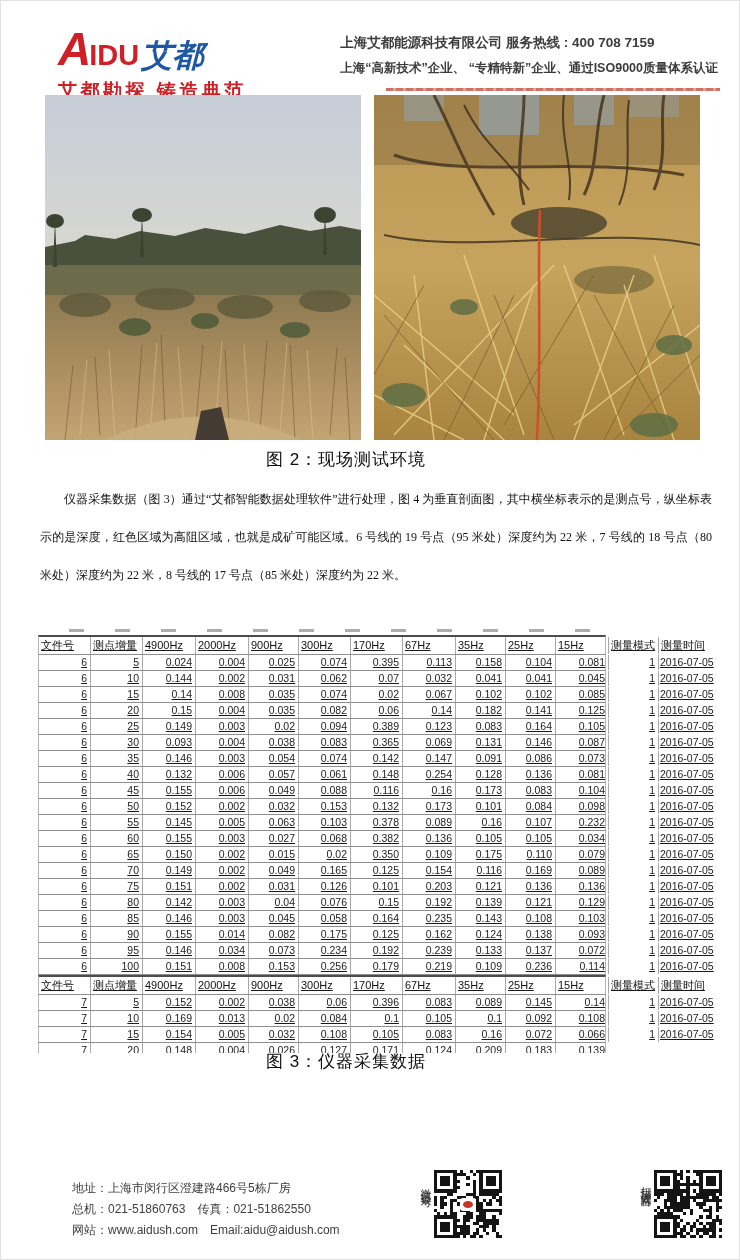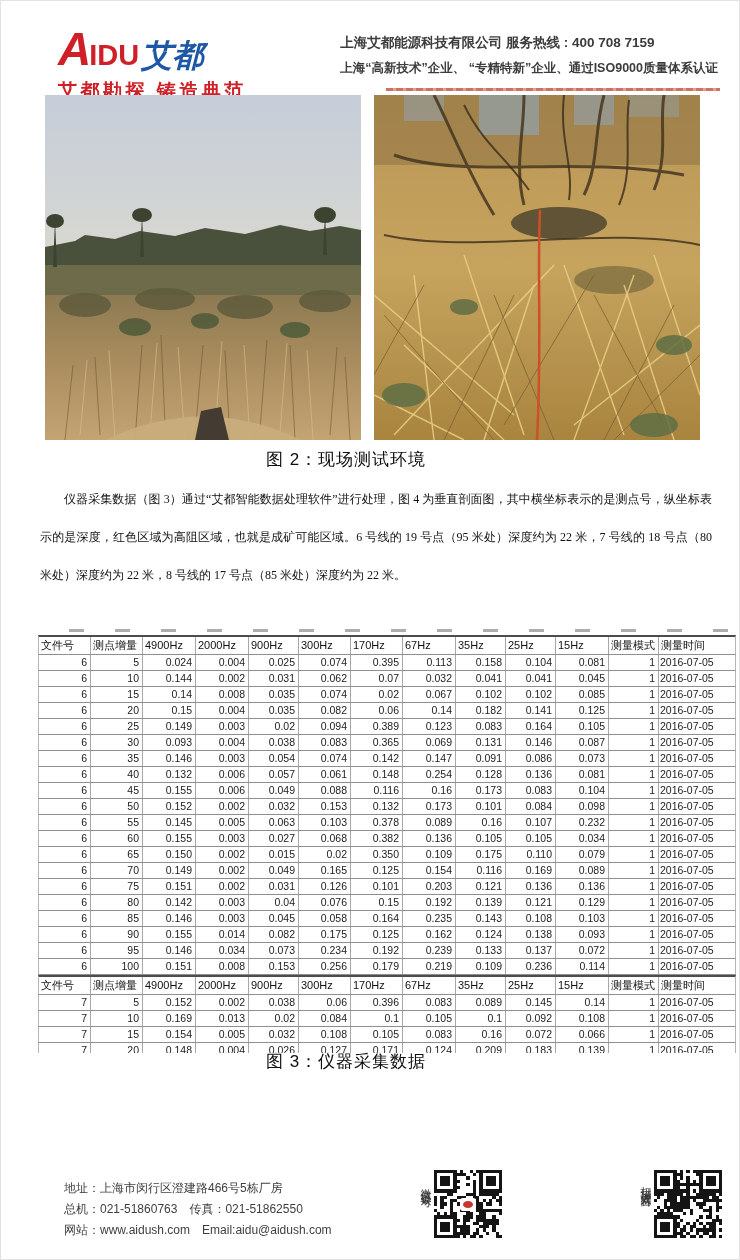--- a/index.html
+++ b/index.html
@@ -30,37 +30,37 @@
   .caption{position:absolute;left:0;width:692px;text-align:center;font-size:17px;color:#0e0e0e;
            font-family:"Liberation Sans",sans-serif;letter-spacing:1px;}
   .caption-2{top:448px;}
   .caption-3{top:1050px;}
   .body-text{
     position:absolute;left:40px;top:480px;width:672px;margin:0;
     font-family:"Liberation Serif",serif;font-size:12px;line-height:38px;
     text-align:justify;text-indent:2em;color:#121212;
   }
   
-  .table-wrap{position:absolute;left:38px;top:629px;width:698px;}
+  .table-wrap{position:absolute;left:38px;top:629px;width:568px;text-decoration:underline;}
   .table-wrap::before{ 
     content:"";display:block;height:3px;margin-bottom:3px;width:99%;
     background:repeating-linear-gradient(to right,transparent 0 31px,#adadad 31px 46px);
   }
   .trow{display:grid;grid-template-columns:52px 52px 53px 53px 50px 52px 52px 53px 50px 50px 53px 50px 55px;
         border-bottom:1px solid #8f8f8f;border-left:1px solid #b5b5b5;border-right:1px solid #b5b5b5;}
   .thead-row{border-top:2px solid #4c4c4c;height:17px;}
   .thead-row .tcell{font-size:11px;line-height:16px;text-align:left;padding:0 0 0 2px;color:#111;white-space:nowrap;overflow:hidden;}
   .drow{height:15px;}
   .drow .tcell{font-size:10.5px;line-height:14px;text-align:right;padding:0 3px 0 0;color:#1c1c1c;white-space:nowrap;overflow:hidden;}
   .tcell{border-right:1px solid #a8a8a8;}
   .tcell:last-child{border-right:none;}
   .drow .tcell.c12{text-align:left;padding:0 0 0 1px;}
   .drow.clipped{height:10px;overflow:hidden;border-bottom:none;}
   
-  .footer-text{position:absolute;left:64px;top:1178px;font-size:12px;line-height:21px;color:#3e3e3e;}
+  .footer-text{position:absolute;left:72px;top:1178px;font-size:12px;line-height:21px;color:#3e3e3e;}
   .footer-text div{white-space:nowrap;}
   .qr-label{position:absolute;writing-mode:vertical-rl;font-size:11px;letter-spacing:2px;color:#333;}
   .qr-label-1{left:418px;top:1180px;}
   .qr-label-2{left:638px;top:1178px;}
   .qr{position:absolute;width:68px;height:70px;background:#fff;}
   .qr-1{left:434px;top:1169px;}
   .qr-2{left:654px;top:1169px;}
   .qr-badge{position:absolute;left:50%;top:50%;width:16px;height:13px;margin:-6px 0 0 -8px;
             background:#fff;border-radius:3px;display:flex;align-items:center;justify-content:center;}
   .qr-badge i{display:block;width:10px;height:7px;background:#c6362c;border-radius:50%;}

